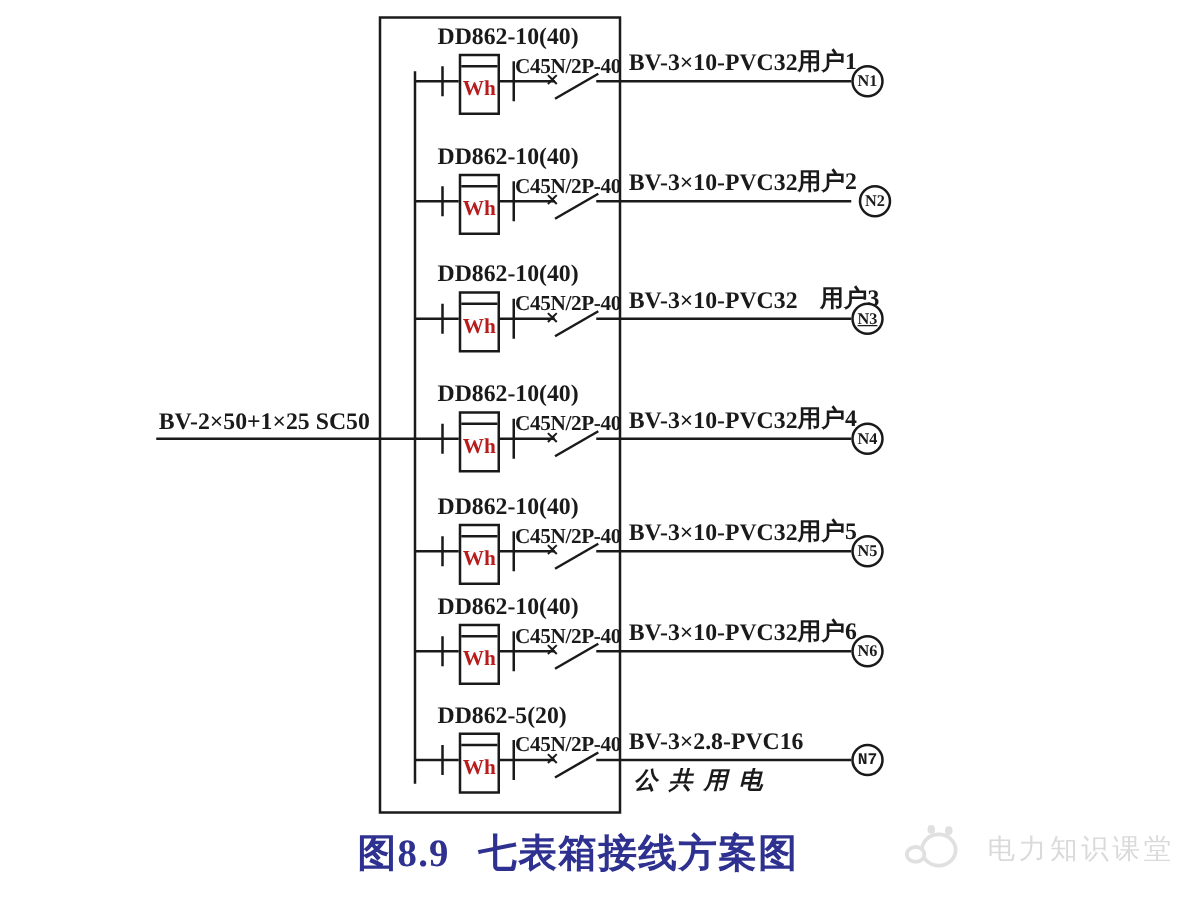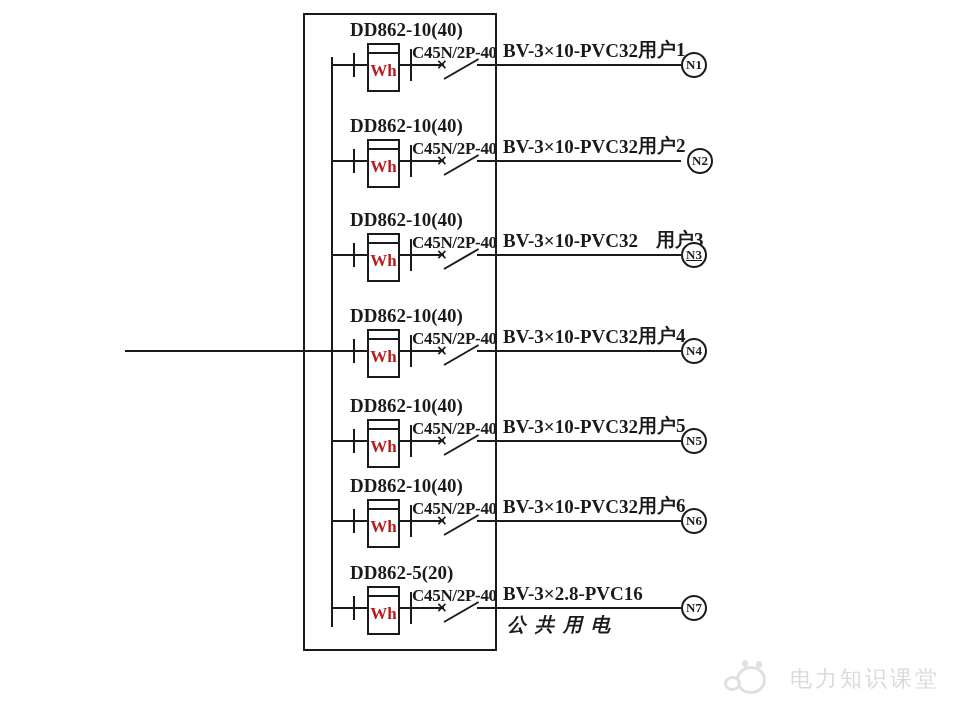--- a/index.html
+++ b/index.html
@@ -61,20 +61,21 @@
 </head>
 <body>
 
 <div id="canvas">
 
   <div id="dist-box"></div>
 
   <div class="lv" style="left:331px; top:57px; height:570px;"></div>
 
   <div class="lh" style="left:125px; top:350px; width:208px;"></div>
+  <div class="lbl lbl-lg" style="left:127px; top:327px;">BV-2×50+1×25 SC50</div>
 
   <div id="rows">
       <div class="lh" style="left: 332px; top: 64px; width: 36px;"></div>
       <div class="lv" style="left: 353px; top: 53px; height: 24px;"></div>
       <div class="lh" style="left: 400px; top: 64px; width: 44px;"></div>
       <div class="lv" style="left: 410px; top: 49px; height: 32px;"></div>
       <div class="lh" style="left: 477px; top: 64px; width: 204px;"></div>
       <div class="meter" style="left: 367px; top: 43px;">
         <div class="band"></div>
         <div class="wh">Wh</div>
@@ -174,23 +175,24 @@
       <div class="meter" style="left: 367px; top: 586px;">
         <div class="band"></div>
         <div class="wh">Wh</div>
       </div>
       <span class="xmark" style="left: 436px; top: 600px;">×</span>
       <div class="blade" style="left: 444px; top: 621px;"></div>
       <div class="lbl lbl-lg" style="left: 350px; top: 562px;">DD862-5(20)</div>
       <div class="lbl lbl-md" style="left: 412px; top: 586px;">C45N/2P-40</div>
       <div class="lbl lbl-lg" style="left: 503px; top: 583px;">BV-3×2.8-PVC16</div>
       <div class="lbl lbl-lg spaced-cjk" style="left: 507px; top: 614px; font-style: italic;">公共用电</div>
-      <div class="node" style="left: 681px; top: 595px;">N7</div>
+      <div class="node" style="left: 681px; top: 595px; font-family: Liberation Mono, monospace;">N7</div>
     </div>
 
+  <div id="figure-caption" style="color: rgb(46, 49, 144);">图8.9 七表箱接线方案图</div>
 
   <div id="watermark">
     <div>
       <div class="wm-blob" style="left:14px; top:10px; width:30px; height:28px;"></div>
       <div class="wm-blob" style="left:2px;  top:20px; width:17px; height:15px;"></div>
       <div class="wm-blob" style="left:20px; top:4px;  width:6px;  height:7px;"></div>
       <div class="wm-blob" style="left:34px; top:5px;  width:6px;  height:7px;"></div>
     </div>
     <div id="wm-text" style="color: rgb(218, 218, 218);">电力知识课堂</div>
   </div>

